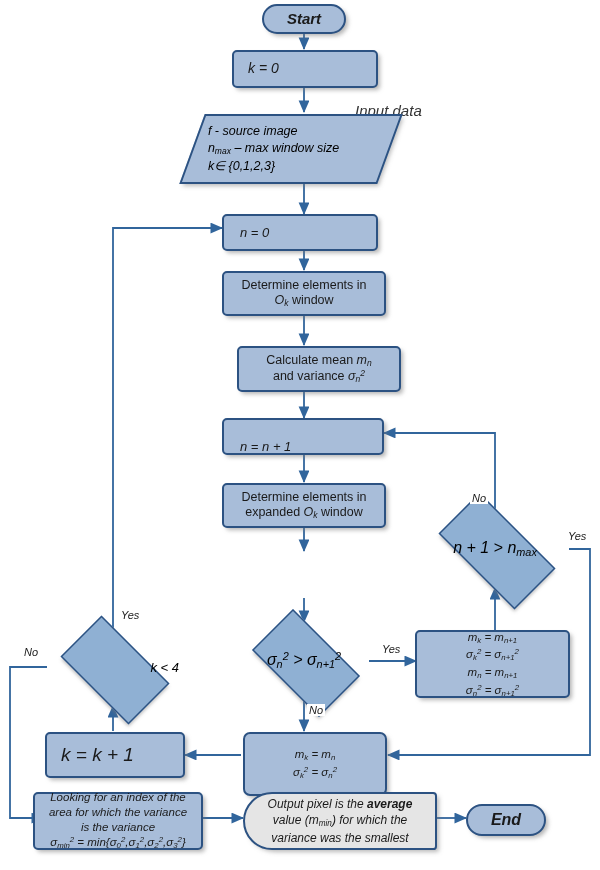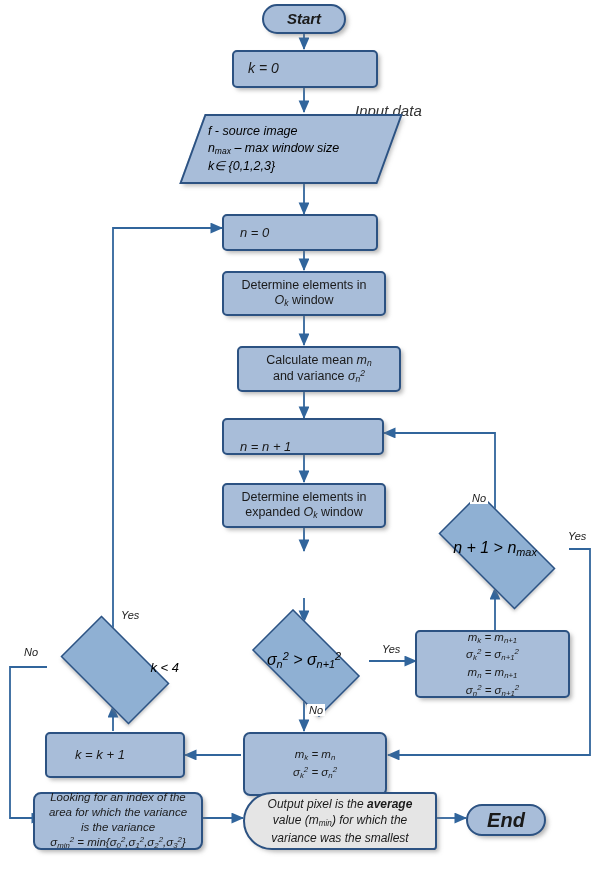--- a/index.html
+++ b/index.html
@@ -192,43 +192,43 @@
   </div>
 
   <div class="node fillbox proc" style="left:243px;top:732px;width:144px;height:64px;border-radius:7px;">
     <span class="txt" style="font-size:11.5px;line-height:1.5;">
       <i>m</i><sub>k</sub> = <i>m</i><sub>n</sub><br>
       <i>σ</i><sub>k</sub><sup>2</sup> = <i>σ</i><sub>n</sub><sup>2</sup>
     </span>
   </div>
 
   <div class="node fillbox proc" style="left:45px;top:732px;width:140px;height:46px;justify-content:flex-start;">
-    <span class="txt" style="font-size:13px;padding-left:28px;">k = k + 1</span>
-  </div>
-
-  <div class="node fillbox proc" style="left:33px;top:792px;width:170px;height:58px;border-radius:8px;">
+    <span class="txt" style="font-size:19px;padding-left:14px;">k = k + 1</span>
+  </div>
+
+  <div class="node fillbox proc" style="left:33px;top:792px;width:170px;height:58px;">
     <span class="txt" style="font-size:11.5px;line-height:1.3;">
       <span>Looking for an index of the</span><br>
       <span>area for which the variance</span><br>
       <span>is the variance</span><br>
       <i>σ</i><sub>min</sub><sup>2</sup> = min{<i>σ</i><sub>0</sub><sup>2</sup>,<i>σ</i><sub>1</sub><sup>2</sup>,<i>σ</i><sub>2</sub><sup>2</sup>,<i>σ</i><sub>3</sub><sup>2</sup>}
     </span>
   </div>
 
   <div class="node flag" style="left:243px;top:792px;width:194px;height:58px;display:flex;
               align-items:center;justify-content:center;">
     <span class="txt" style="font-size:12px;line-height:1.35;">
       Output pixel is the <b>average</b><br>
       value (<i>m</i><sub>min</sub>) for which the<br>
       variance was the smallest
     </span>
   </div>
 
   <div class="node fillbox term" style="left:466px;top:804px;width:80px;height:32px;">
-    <span class="txt" style="font-size:20px;font-weight:bold;">End</span>
+    <span class="txt" style="font-size:16px;font-weight:bold;">End</span>
   </div>
 
   <div class="edge-label" style="left:119px;top:609px;">Yes</div>
   <div class="edge-label" style="left:22px;top:646px;">No</div>
   <div class="edge-label" style="left:380px;top:643px;">Yes</div>
   <div class="edge-label" style="left:307px;top:704px;">No</div>
   <div class="edge-label" style="left:470px;top:492px;">No</div>
   <div class="edge-label" style="left:566px;top:530px;">Yes</div>
 
 </div>

